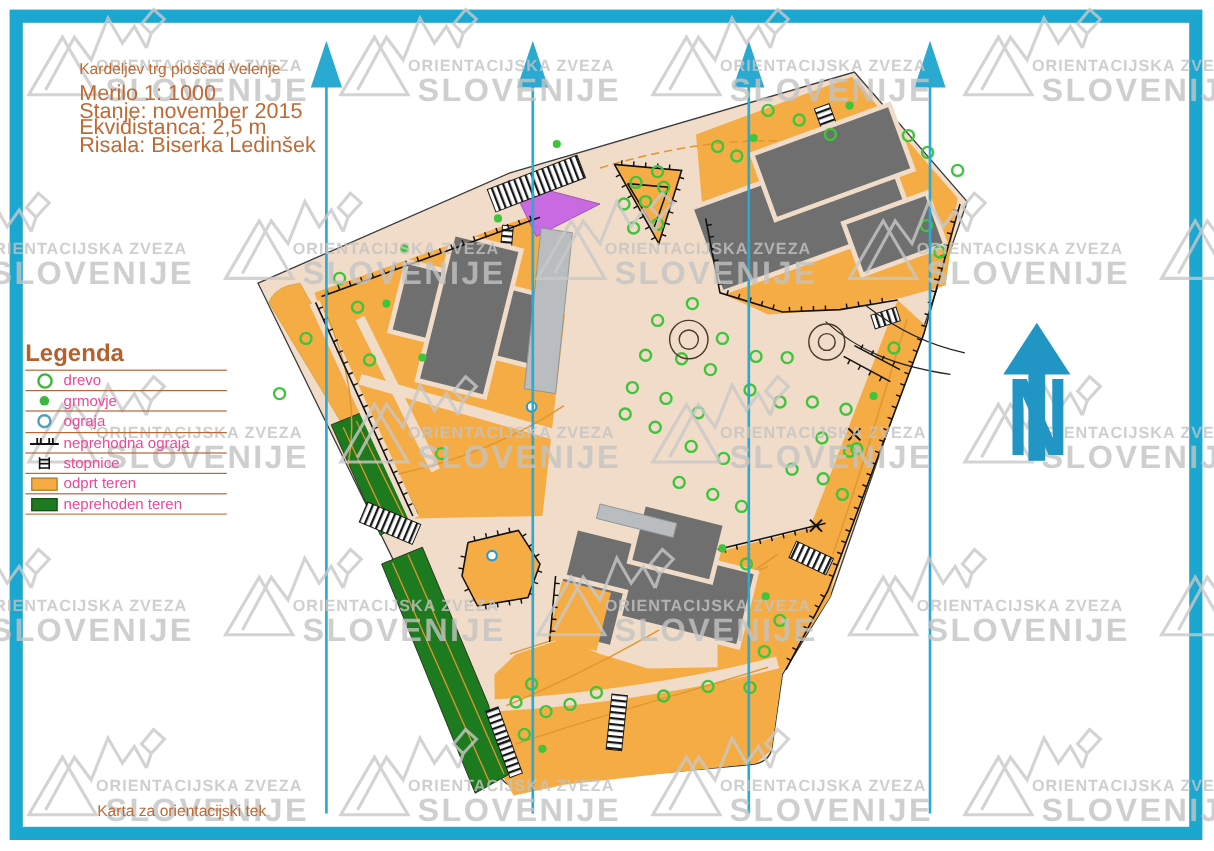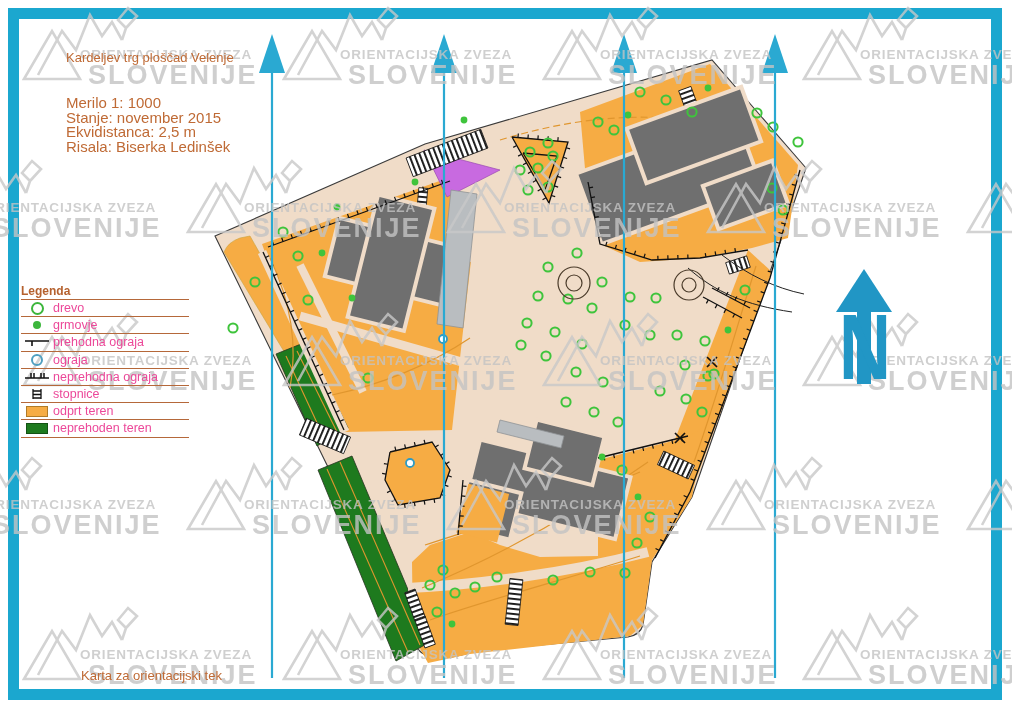--- a/index.html
+++ b/index.html
@@ -3,23 +3,23 @@
 <meta charset="utf-8">
 <style>
   html,body{margin:0;padding:0;background:#ffffff;}
   .page{position:relative;width:1012px;height:709px;overflow:hidden;background:#fff;
         font-family:"Liberation Sans","DejaVu Sans",sans-serif;}
   .frame{position:absolute;left:8px;top:8px;width:994px;height:692px;box-sizing:border-box;
          border:11px solid #1ba7cf;z-index:1;}
   #map-svg{position:absolute;left:0;top:0;z-index:2;}
   .txt{position:absolute;z-index:5;color:#bf6a35;}
   .map-title{left:66px;top:50px;font-size:13px;}
-  .meta{left:66px;top:96px;font-size:15px;line-height:14.5px;}
+  .meta{left:66px;top:70px;font-size:18px;line-height:14.5px;}
   .legend{left:21px;top:284px;width:168px;z-index:5;}
-  .legend-title{font-size:12px;font-weight:bold;color:#b5612e;border-bottom:1px solid #b5683a;
+  .legend-title{font-size:20px;font-weight:bold;color:#b5612e;border-bottom:1px solid #b5683a;
                 padding-bottom:1px;}
   .legend-row{display:flex;align-items:center;height:16.2px;border-bottom:1px solid #b5683a;
               font-size:12.5px;color:#ec4899;}
   .sym{width:32px;display:flex;justify-content:center;align-items:center;flex:none;}
   .sym-tree{width:9px;height:9px;border:2px solid #3cb63c;border-radius:50%;}
   .sym-bush{width:8px;height:8px;background:#3cb63c;border-radius:50%;}
   .sym-fountain{width:8px;height:8px;border:2px solid #4f9fc0;border-radius:50%;}
   .sym-paved{width:20px;height:9px;background:#f0dcc8;border:1px solid #8a8a8a;}
   .sym-open{width:20px;height:9px;background:#f6ac44;border:1px solid #b07b28;}
   .sym-imp{width:20px;height:9px;background:#1e7a1e;border:1px solid #145214;}
@@ -479,28 +479,20 @@
       <span>drevo</span>
     </div>
     <div class="legend-row">
       <span class="sym">
           <span class="sym-bush"></span>
         </span>
       <span>grmovje</span>
     </div>
     <div class="legend-row">
       <span class="sym">
-        <svg width="26" height="10">
-            <path d="M1,4 H25 M8,4 V9" stroke="#111" stroke-width="1.6" fill="none"></path>
-          </svg>
-      </span>
-      <span>prehodna ograja</span>
-    </div>
-    <div class="legend-row">
-      <span class="sym">
           <span class="sym-fountain"></span>
         </span>
       <span>ograja</span>
     </div>
     <div class="legend-row">
       <span class="sym">
         <svg width="26" height="10">
             <path d="M1,6 H25 M7,6 V1 M10,6 V1 M17,6 V1 M20,6 V1" stroke="#111" stroke-width="1.5" fill="none"></path>
           </svg>
       </span>

